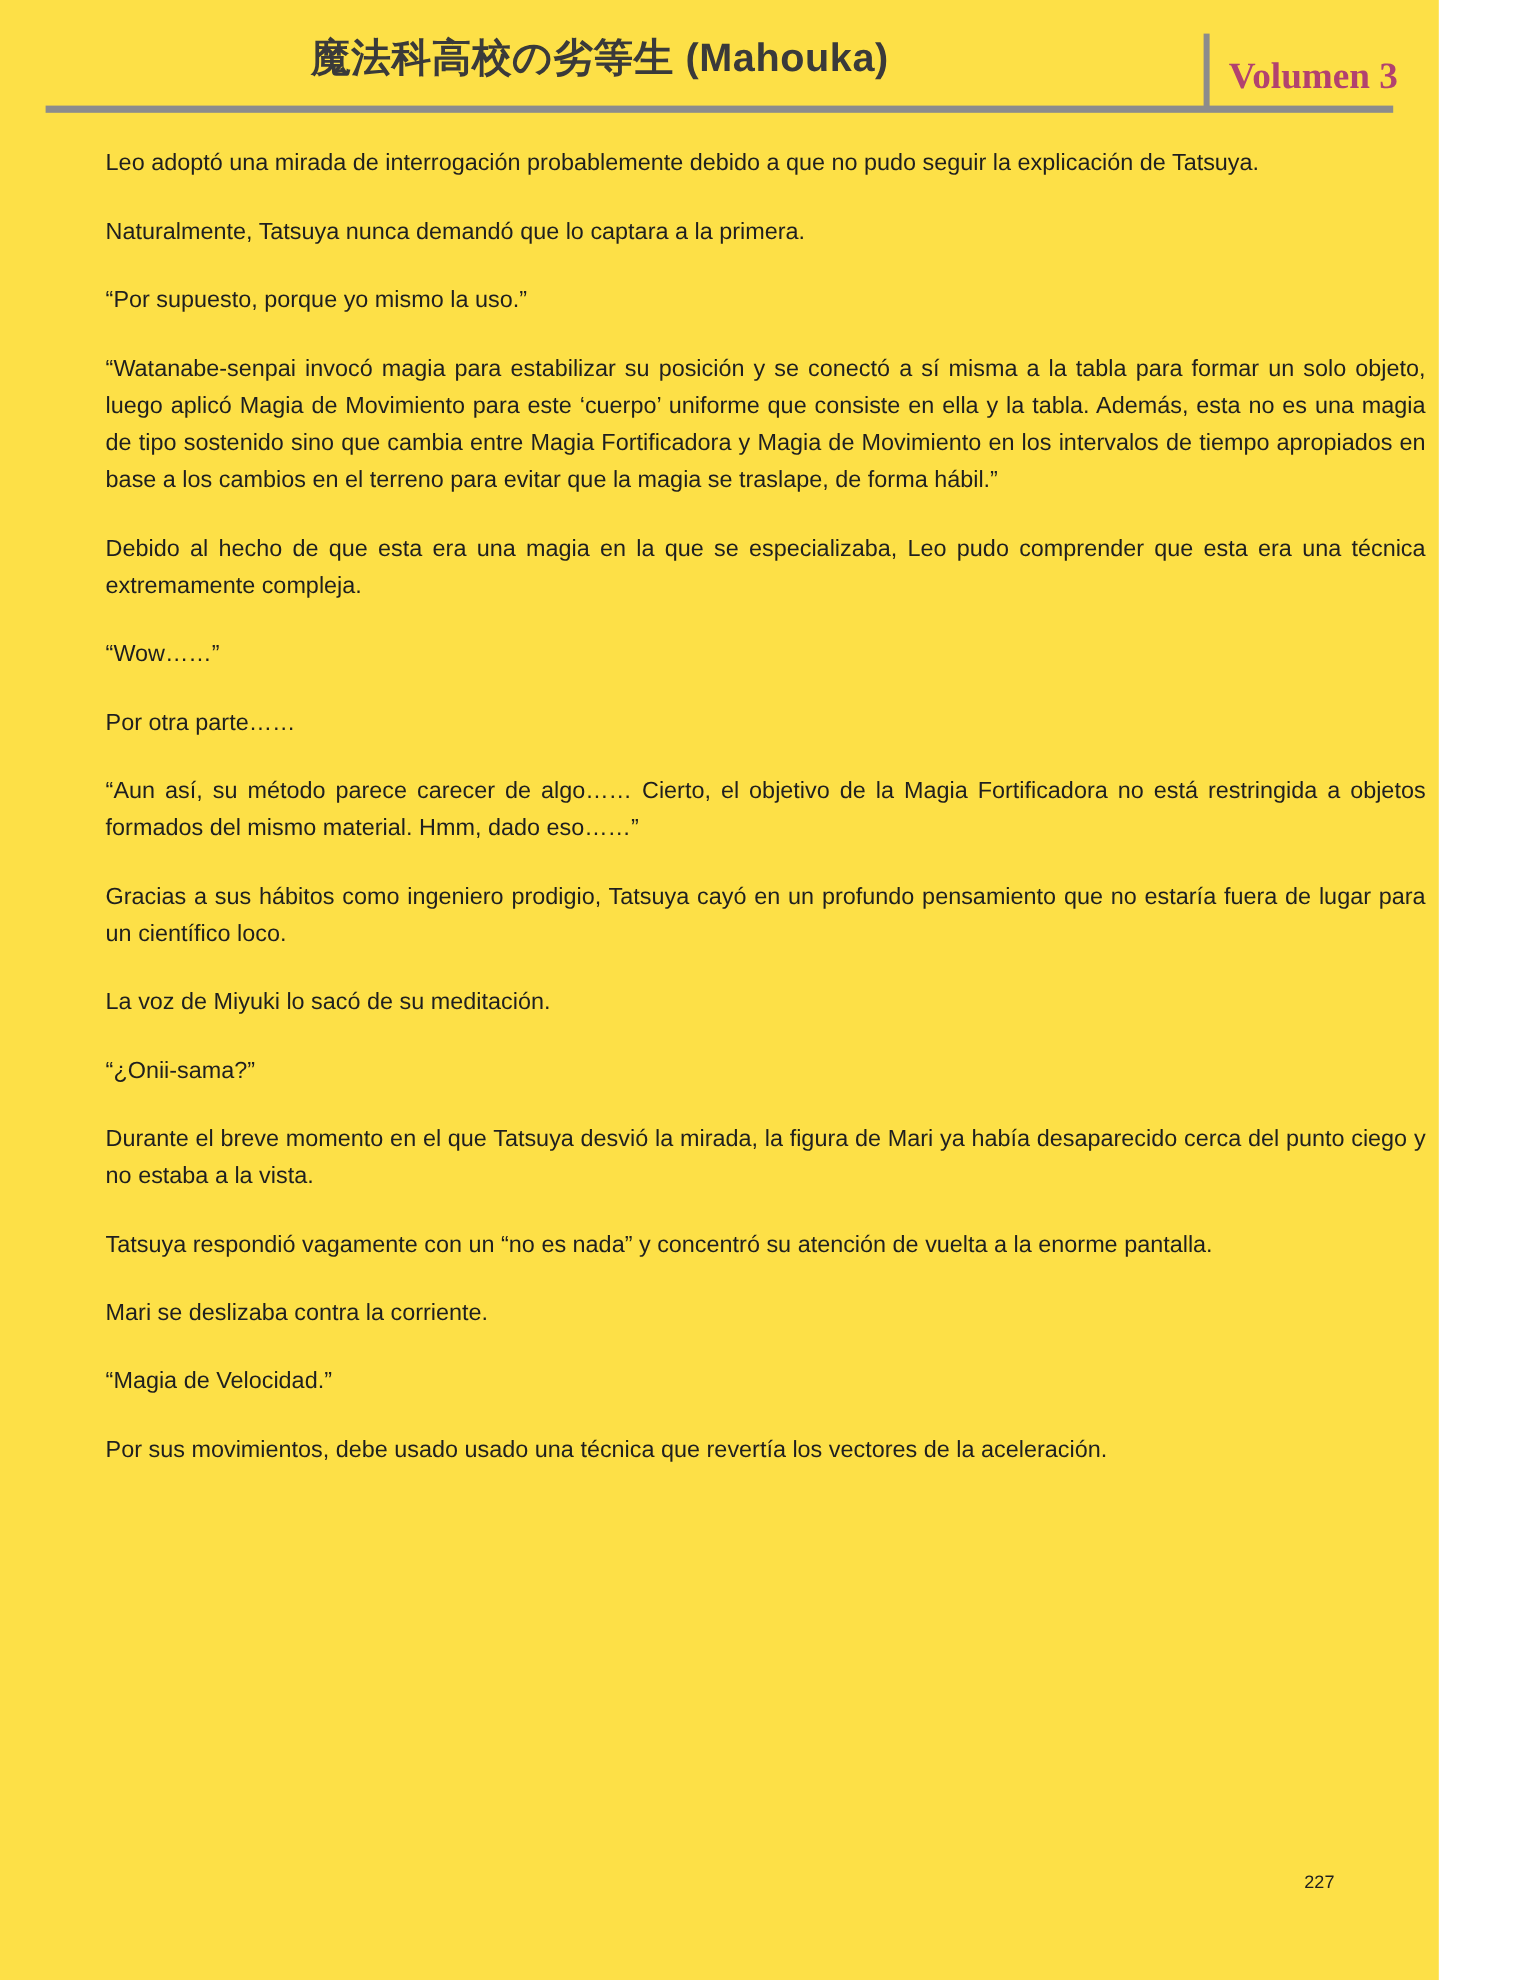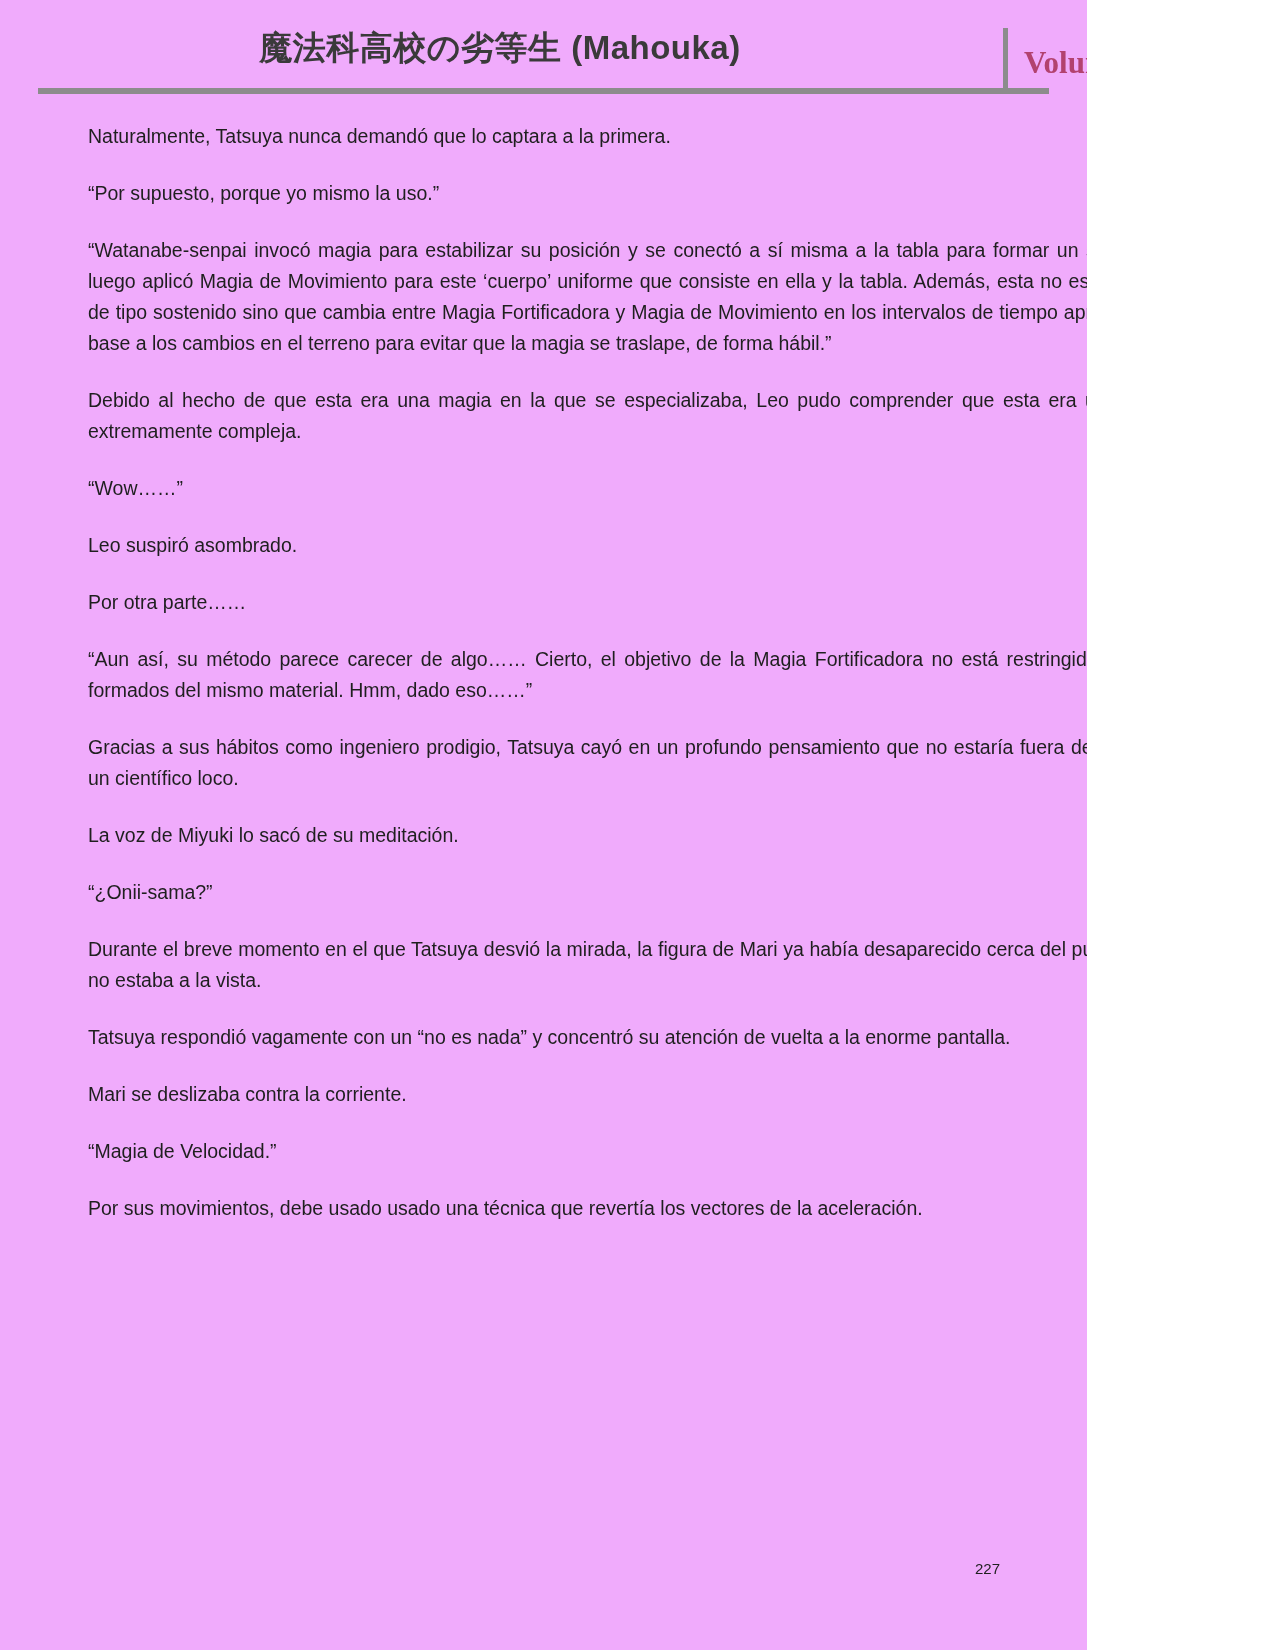--- a/index.html
+++ b/index.html
@@ -2,23 +2,23 @@
 <html><head>
 <meta charset="utf-8">
 <style>
   html, body {
     margin: 0;
     padding: 0;
     background: #ffffff;
   }
   .page {
     position: relative;
-    width: 1087px;
+    width: 1199px;
     height: 1650px;
-    background: #f0abfc;
+    background: #fde047;
     font-family: "Liberation Sans", sans-serif;
     color: #1f1f1f;
     overflow: hidden;
   }
   
   .header-title {
     position: absolute;
     left: 0;
     top: 26px;
     width: 1000px;
@@ -85,26 +85,26 @@
 
   <div class="header-title">魔法科高校の劣等生 (Mahouka)</div>
 
   <div class="header-vbar"></div>
 
   <div class="header-volume">Volumen 3</div>
 
   <div class="header-rule"></div>
 
   <div class="body-text">
+    <p>Leo adoptó una mirada de interrogación probablemente debido a que no pudo seguir la explicación de Tatsuya.</p>
     <p>Naturalmente, Tatsuya nunca demandó que lo captara a la primera.</p>
     <p>“Por supuesto, porque yo mismo la uso.”</p>
     <p>“Watanabe-senpai invocó magia para estabilizar su posición y se conectó a sí misma a la tabla para formar un solo objeto, luego aplicó Magia de Movimiento para este ‘cuerpo’ uniforme que consiste en ella y la tabla. Además, esta no es una magia de tipo sostenido sino que cambia entre Magia Fortificadora y Magia de Movimiento en los intervalos de tiempo apropiados en base a los cambios en el terreno para evitar que la magia se traslape, de forma hábil.”</p>
     <p>Debido al hecho de que esta era una magia en la que se especializaba, Leo pudo comprender que esta era una técnica extremamente compleja.</p>
     <p>“Wow……”</p>
-    <p>Leo suspiró asombrado.</p>
     <p>Por otra parte……</p>
     <p>“Aun así, su método parece carecer de algo…… Cierto, el objetivo de la Magia Fortificadora no está restringida a objetos formados del mismo material. Hmm, dado eso……”</p>
     <p>Gracias a sus hábitos como ingeniero prodigio, Tatsuya cayó en un profundo pensamiento que no estaría fuera de lugar para un científico loco.</p>
     <p>La voz de Miyuki lo sacó de su meditación.</p>
     <p>“¿Onii-sama?”</p>
     <p>Durante el breve momento en el que Tatsuya desvió la mirada, la figura de Mari ya había desaparecido cerca del punto ciego y no estaba a la vista.</p>
     <p>Tatsuya respondió vagamente con un “no es nada” y concentró su atención de vuelta a la enorme pantalla.</p>
     <p>Mari se deslizaba contra la corriente.</p>
     <p>“Magia de Velocidad.”</p>
     <p>Por sus movimientos, debe usado usado una técnica que revertía los vectores de la aceleración.</p>

